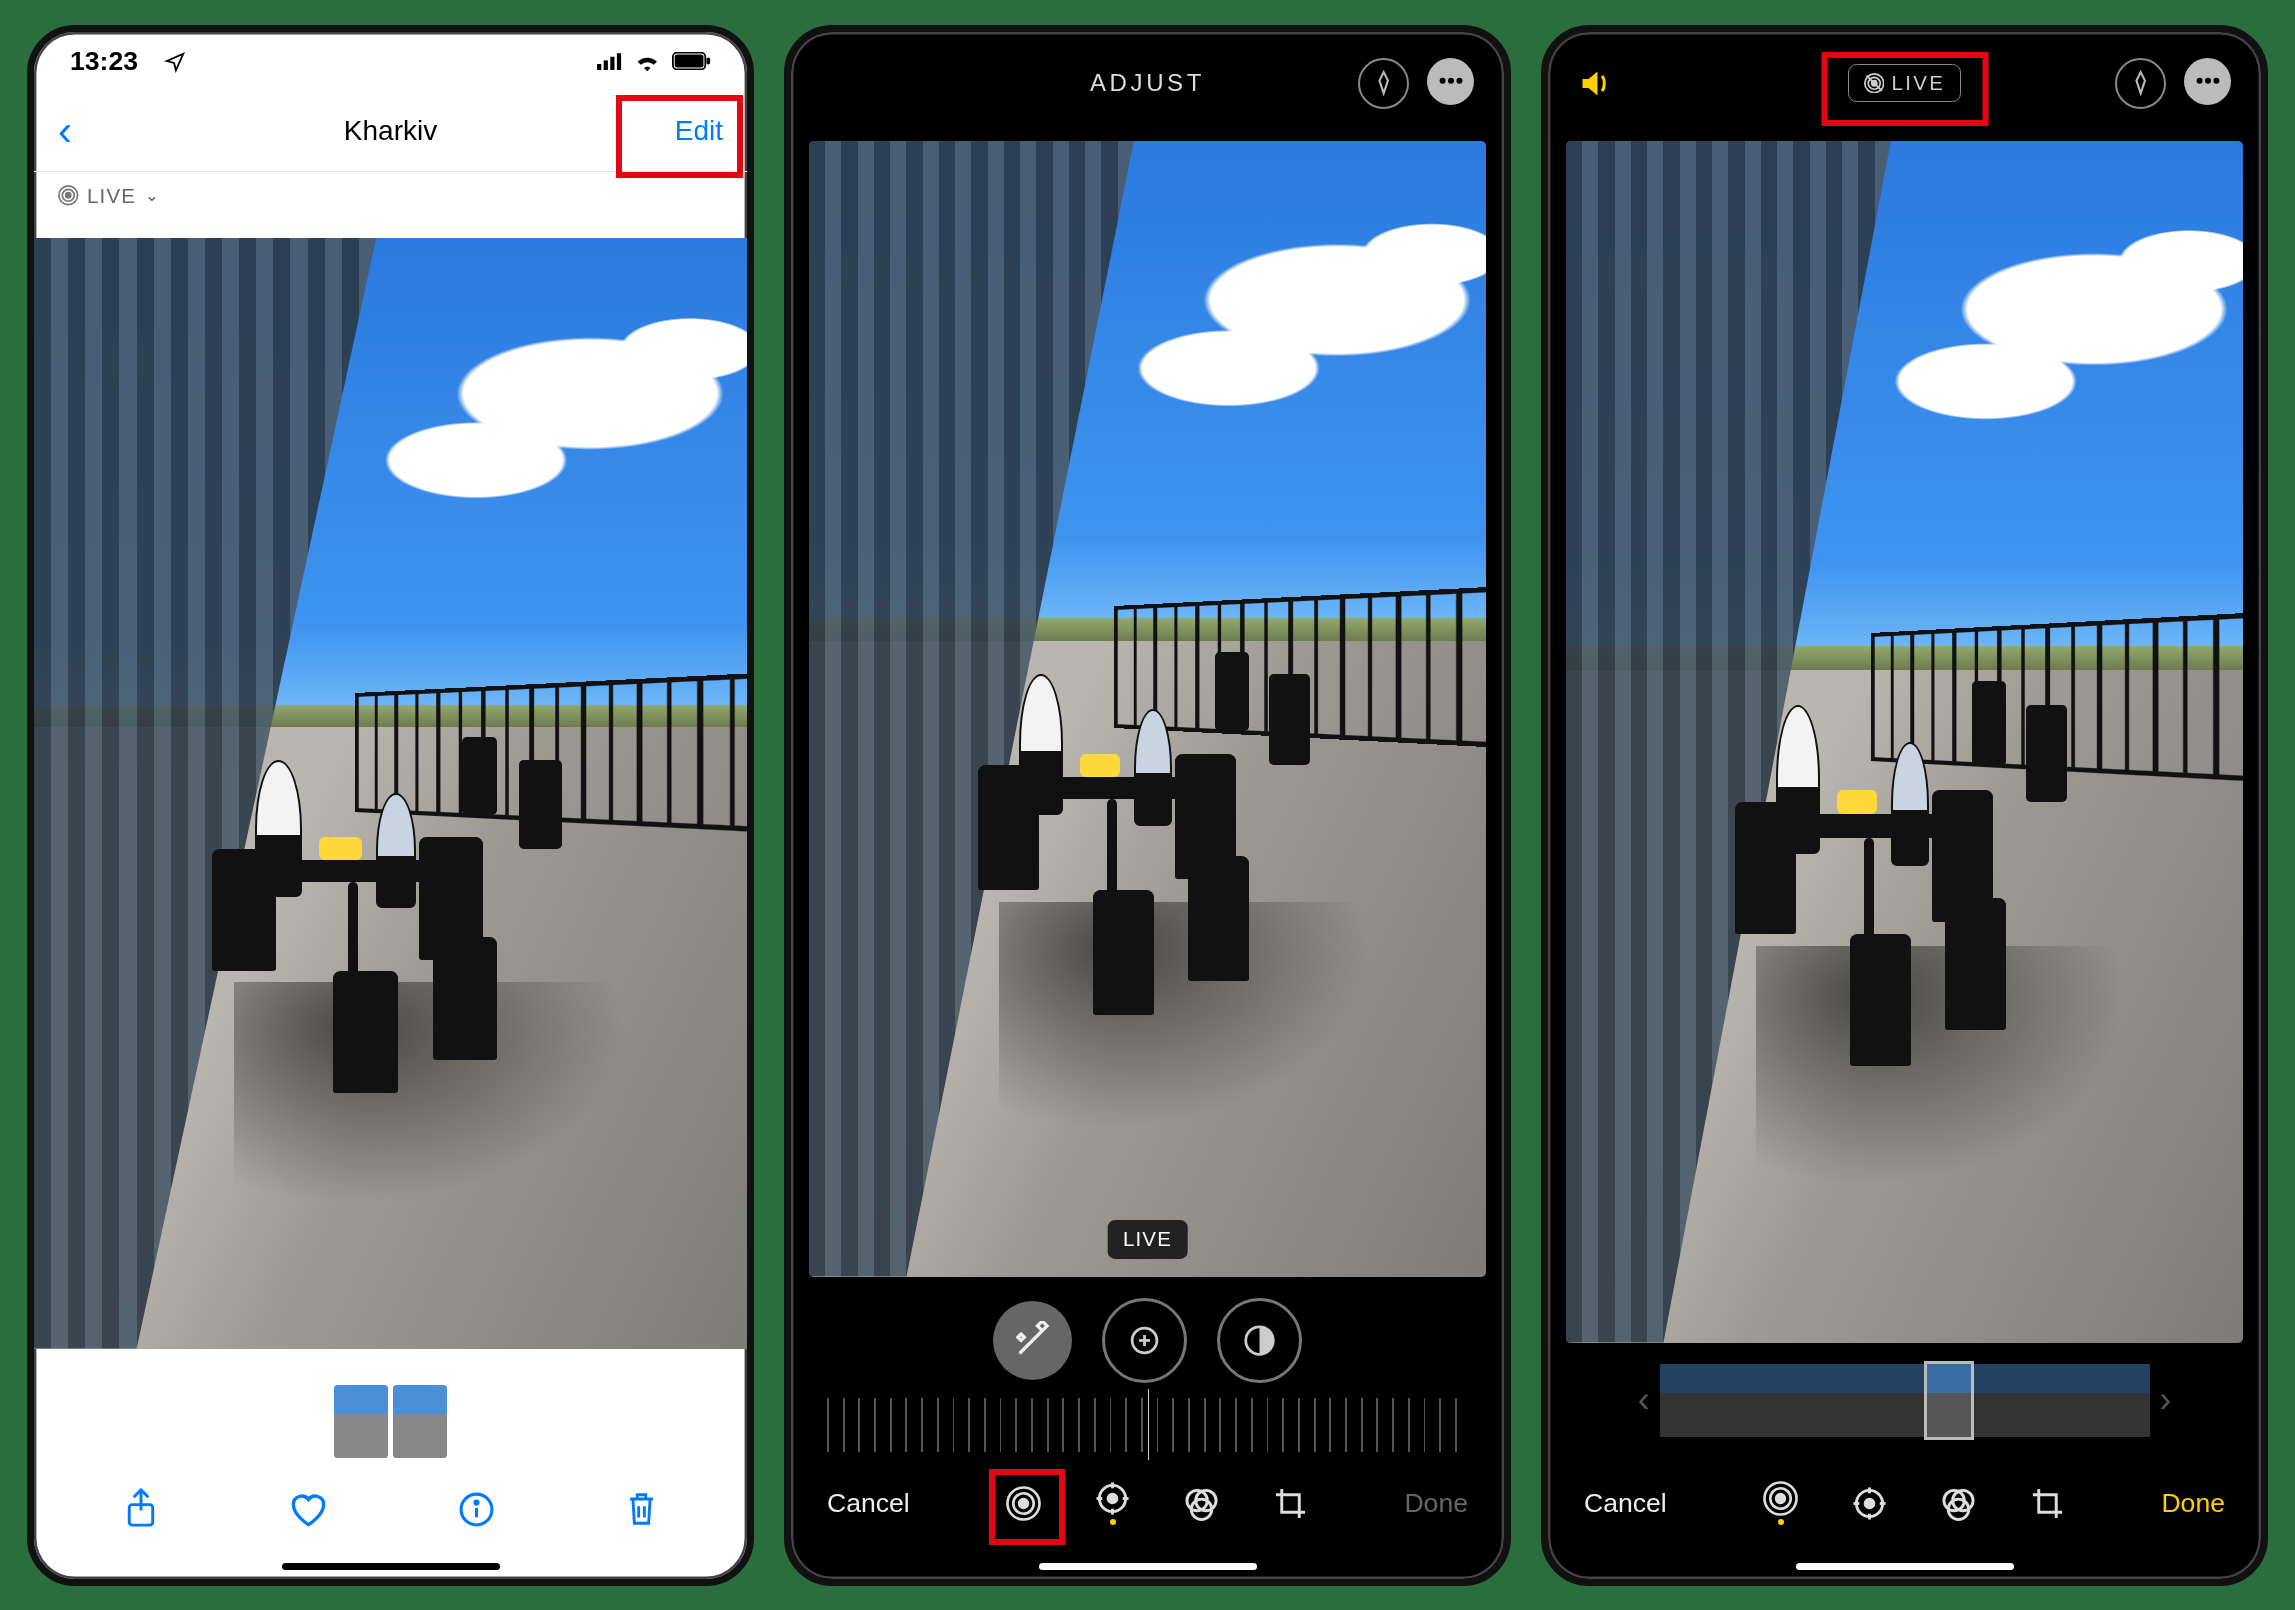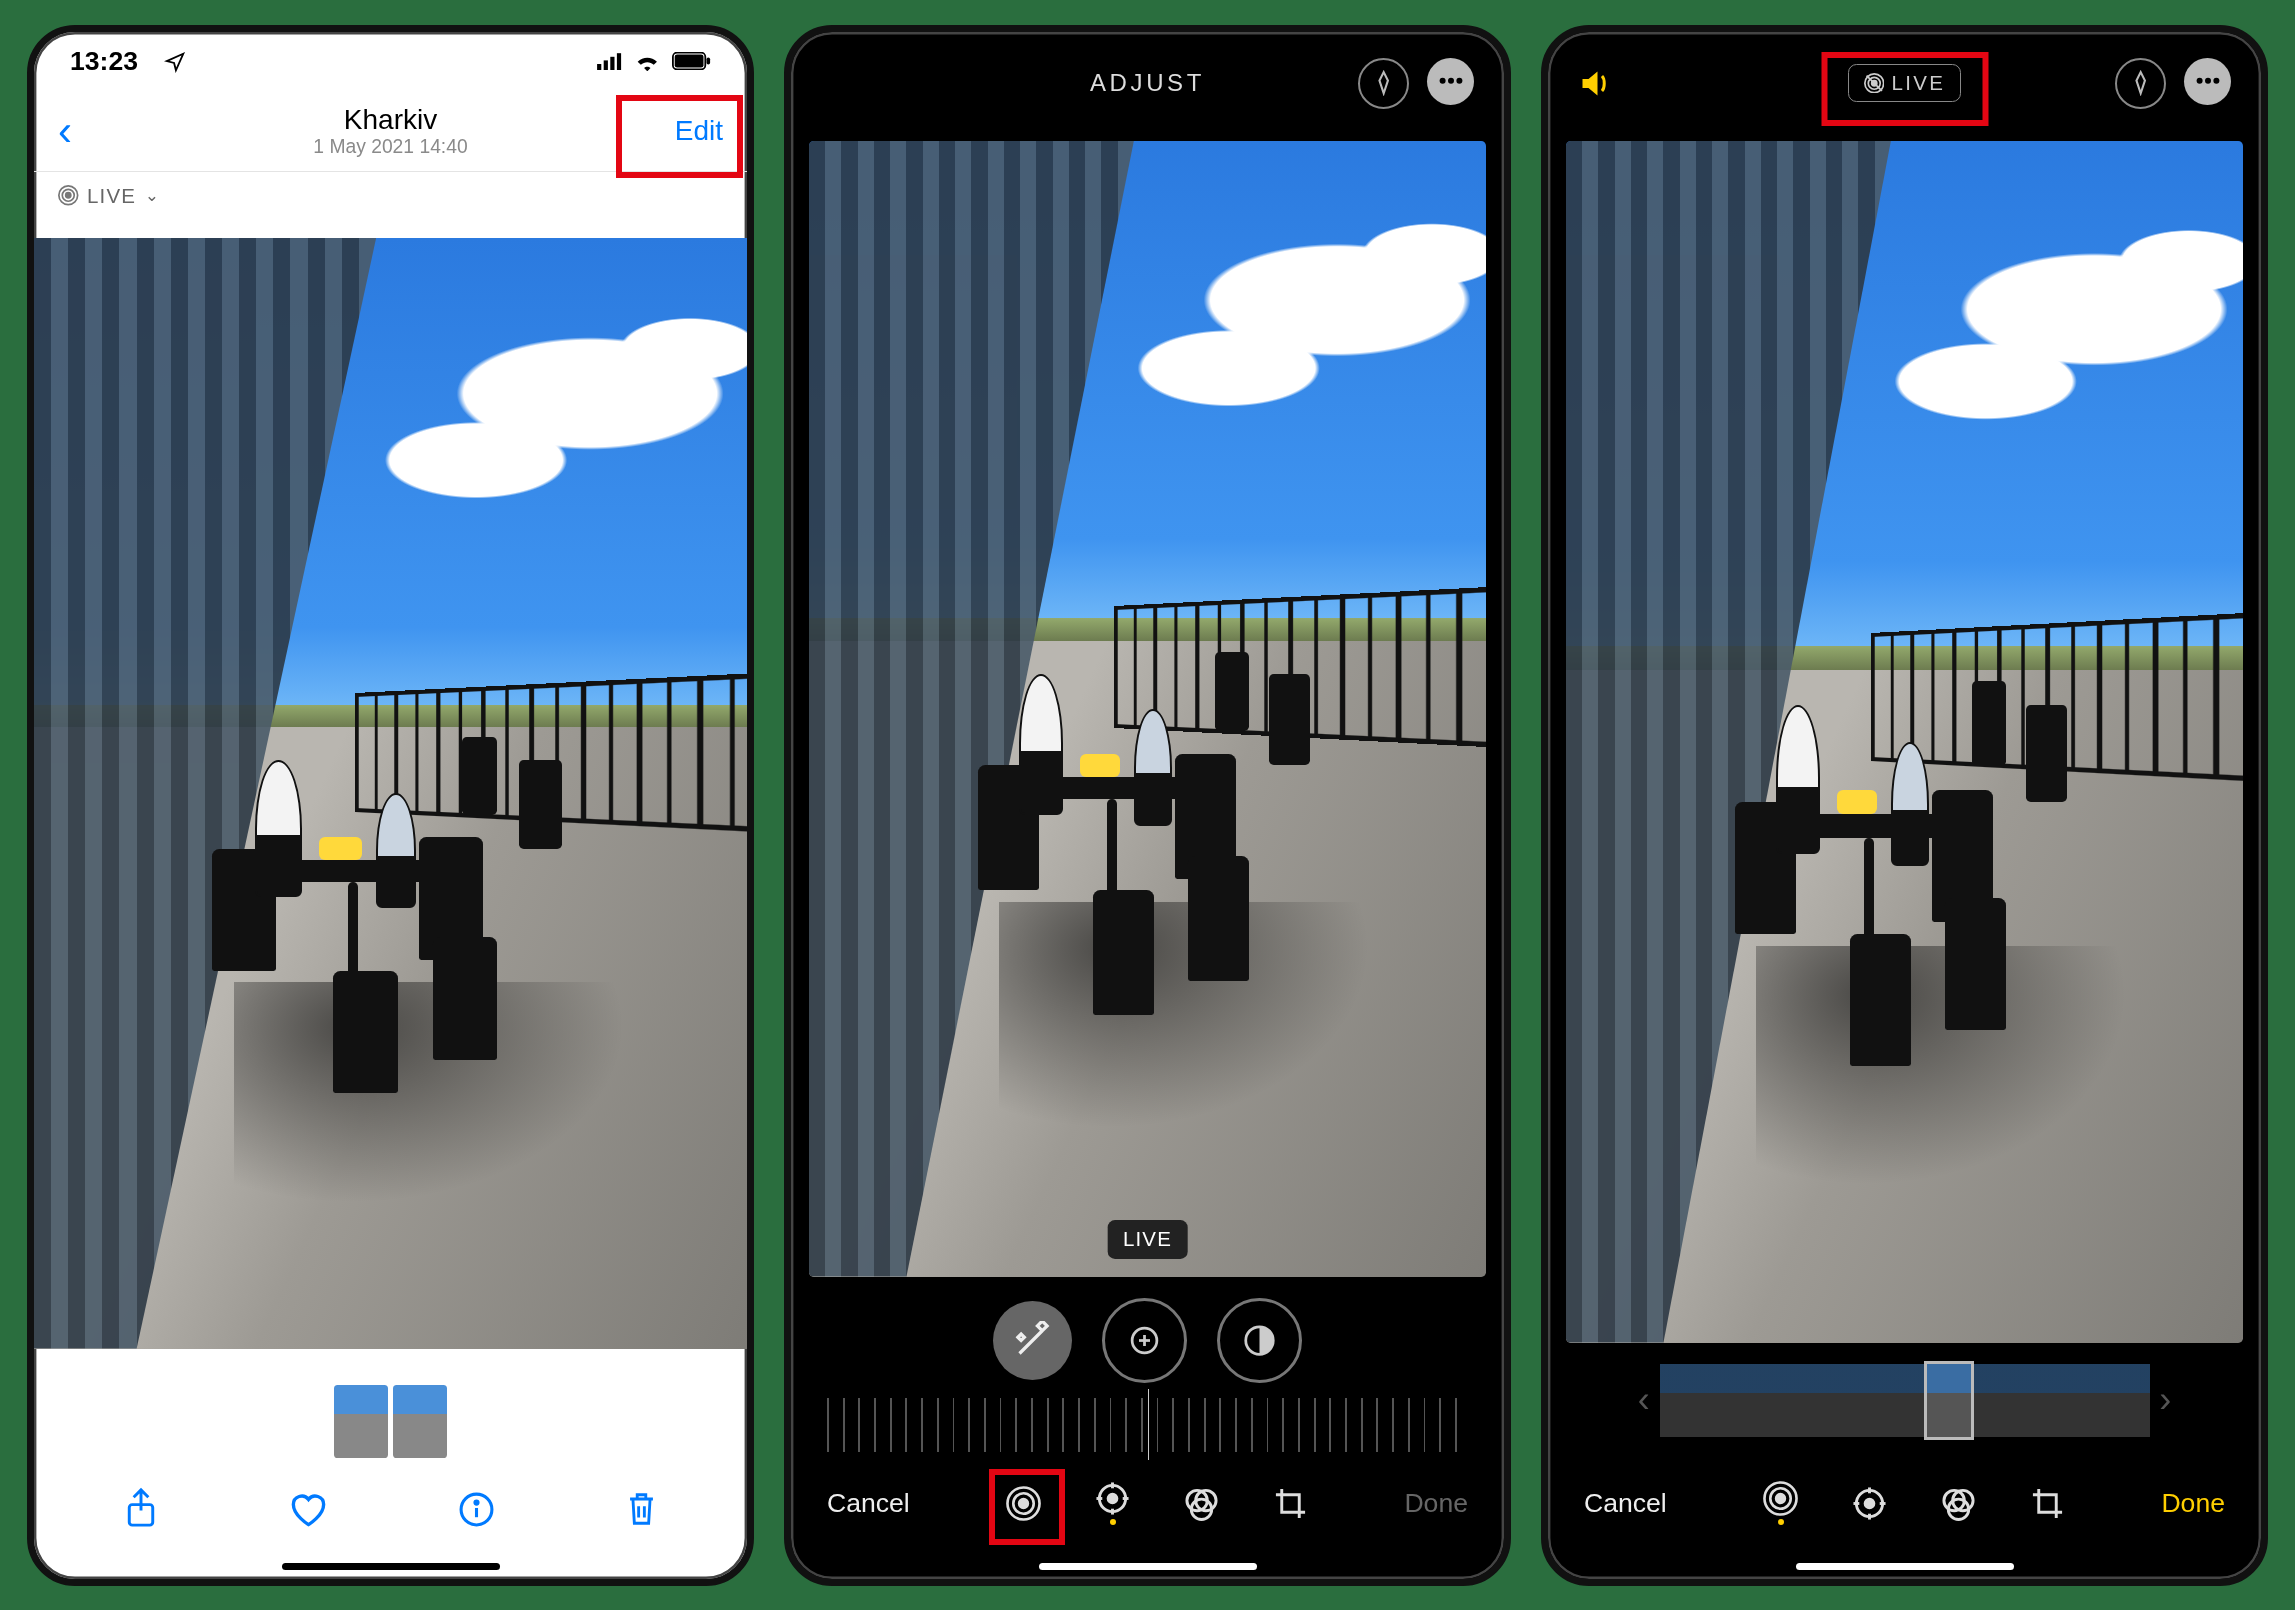--- a/index.html
+++ b/index.html
@@ -152,21 +152,20 @@
               <rect x="57" y="9" width="6" height="12" rx="3" fill="#000"></rect>
             </svg>
         </span>
       </span>
     </div>
 
     <div class="nav">
       <span class="back-chevron">‹</span>
       <div class="center">
         <div class="title">Kharkiv</div>
-        <div class="sub">1 May 2021  14:40</div>
       </div>
       <span class="edit">Edit</span>
       <div class="redbox" style="right:3.6px;top:3.6px;width:115px;height:71px;"></div>
     </div>
 
     <div class="livebar">
       <span>
         <svg width="20.5" height="20.5" viewBox="0 0 24 24" fill="none" stroke="#777" stroke-width="2">
             <circle cx="12" cy="12" r="3" fill="#777"></circle>
             <circle cx="12" cy="12" r="7"></circle>

